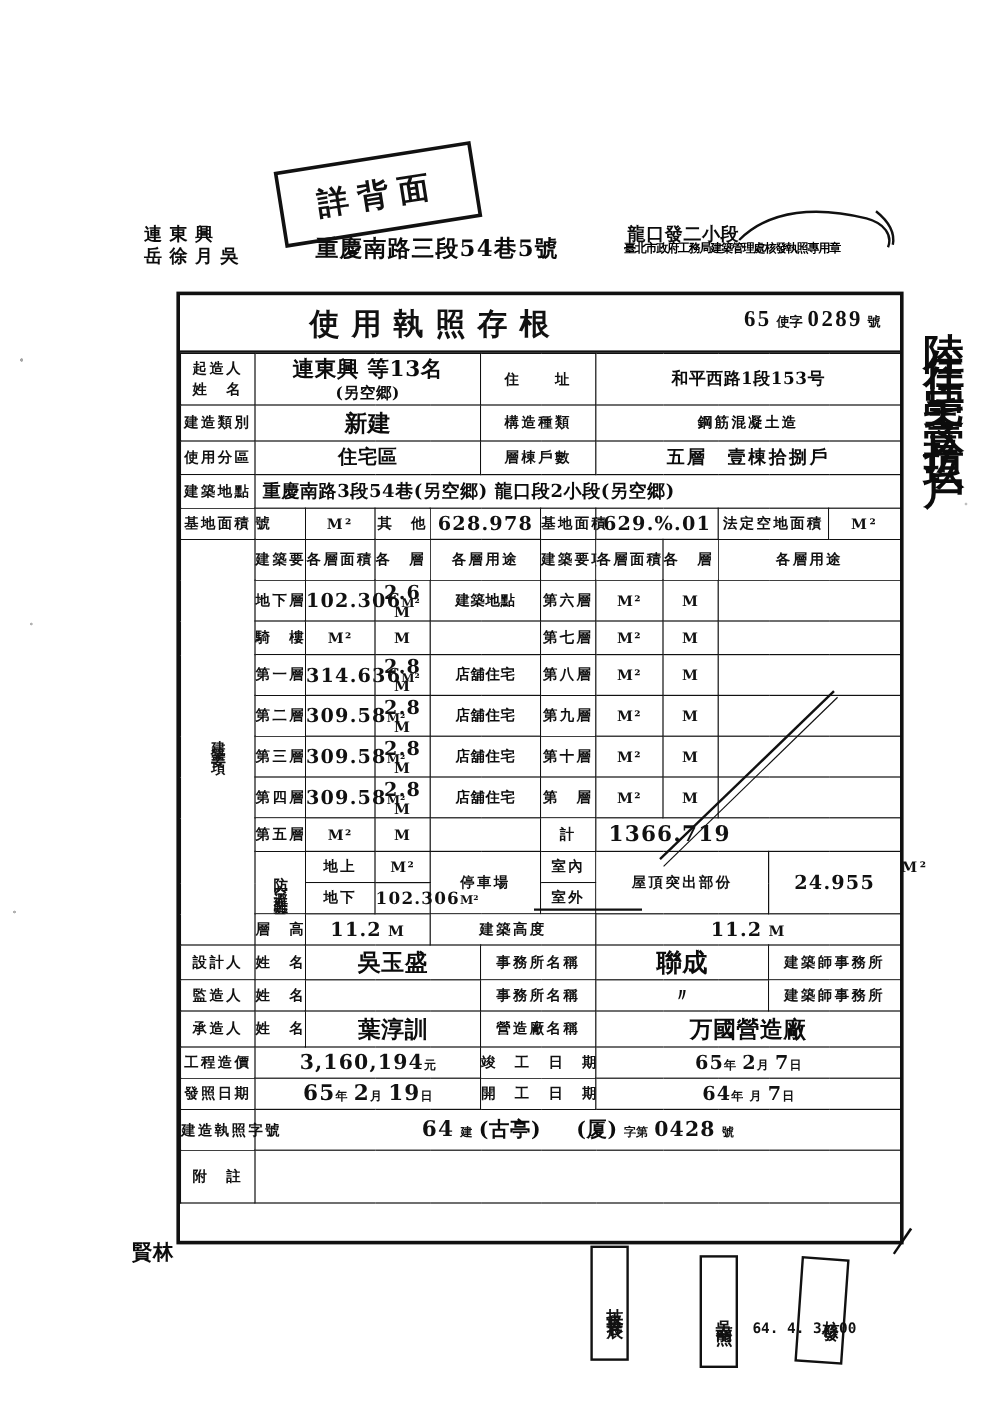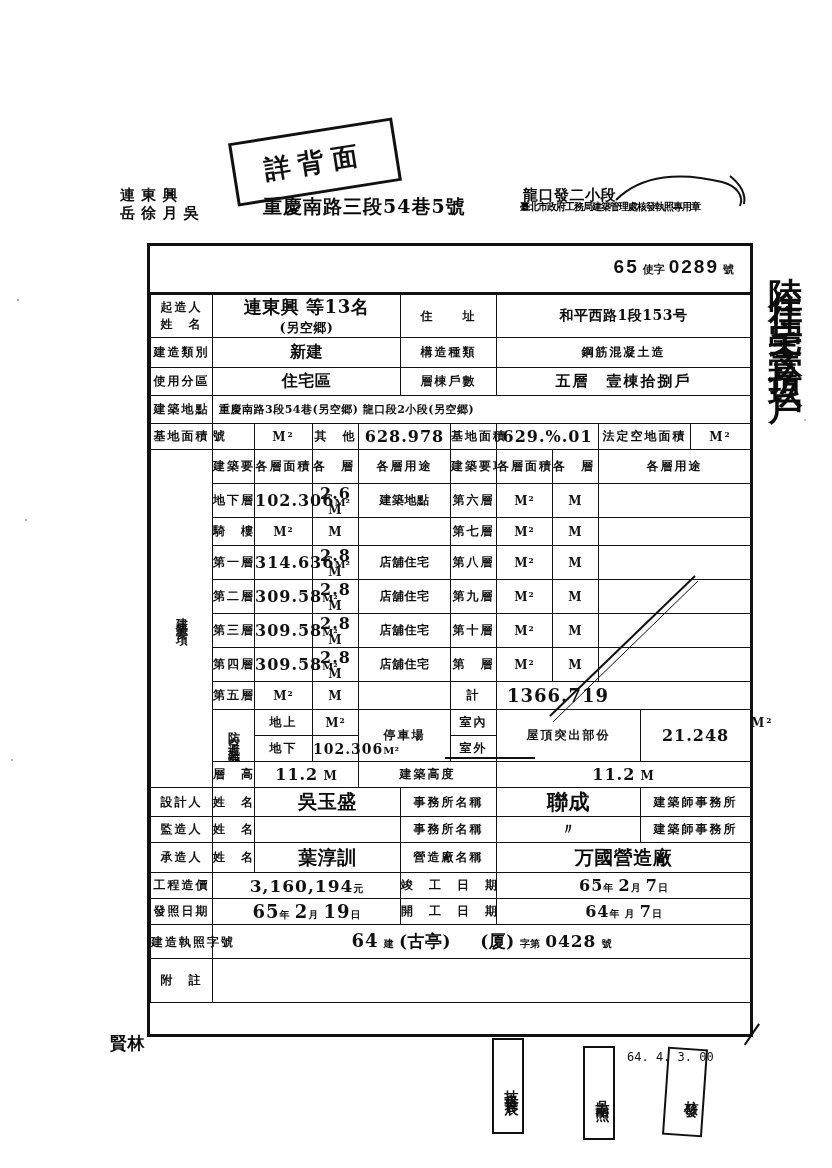--- a/index.html
+++ b/index.html
@@ -86,21 +86,21 @@
     height:46px;border-bottom:2px solid #111;
     display:flex;align-items:center;position:relative;
   }
   #form-title{
     font-size:25px;font-weight:700;letter-spacing:10px;
     font-family:"DejaVu Serif", serif;
     margin-left:108px;
   }
   #doc-no{
     position:absolute;right:16px;top:10px;
-    font-size:15px;font-family:Liberation Sans, sans-serif;font-weight:700;
+    font-size:15px;font-family:Liberation Serif, serif;font-weight:700;
   }
   #doc-no .num{font-size:19px;letter-spacing:2px;margin:0 4px;}
   #doc-no .sm{font-size:11px;}
   table.form{
     width:100%;border-collapse:collapse;table-layout:fixed;
   }
   table.form td{
     border:1px solid #111;
     font-size:12px;
     font-family:"DejaVu Serif", serif;
@@ -133,22 +133,22 @@
     font-size:14px;
     letter-spacing:3px;
     text-align:center;
     padding:3px 1px;
     background:rgba(255,255,255,.6);
   }
   #stamp-a{left:492px;top:1038px;width:26px;height:86px;}
   #stamp-b{left:583px;top:1046px;width:26px;height:84px;}
   #stamp-c{left:665px;top:1048px;width:34px;height:78px;transform:rotate(4deg);}
   #bottom-code{
-    position:absolute;left:627px;top:1050px;
-    font-size:12px;font-family:"DejaVu Sans Mono", monospace;font-weight:400;
+    position:absolute;left:627px;top:1100px;
+    font-size:12px;font-family:"DejaVu Sans Mono", monospace;font-weight:700;
   }
   #bottom-right-tail{
     position:absolute;left:742px;top:1018px;
     font-size:22px;font-family:"DejaVu Serif", serif;font-weight:700;
     transform:rotate(-8deg);
   }
   .strike{
     position:absolute;left:0;top:0;width:100%;height:100%;
   }
 </style>
@@ -173,20 +173,21 @@
 <svg id="top-right-scribble" viewBox="0 0 140 40">
   <path d="M4,30 C30,4 70,2 110,12 C125,16 132,26 128,36" fill="none" stroke="#111" stroke-width="2"></path>
   <path d="M118,6 C128,14 134,24 132,34" fill="none" stroke="#111" stroke-width="2"></path>
 </svg>
 
 <div id="right-vertical" class="handwriting">陸住住宅零壹拾玖戶</div>
 
 <div id="form-box">
 
   <div id="form-header">
+    <div id="form-title">使用執照存根</div>
     <div id="doc-no">
       <span class="num">65</span><span class="sm">使</span><span class="sm">字</span><span class="num">0289</span><span class="sm">號</span>
     </div>
   </div>
 
   <table class="form">
     <colgroup>
       <col style="width:62px">
         <col style="width:42px">
       <col style="width:58px">
@@ -214,21 +215,21 @@
       <td class="lbl" colspan="2" rowspan="2">住　　址</td>
       <td class="val" colspan="5" rowspan="2">
         <span class="handwriting" style="font-size:14px">和平西路1段153号</span>
       </td>
     </tr>
     <tr></tr>
 
     <tr style="height:30px">
       <td class="lbl">建造類別</td>
       <td class="val" colspan="4">
-        <span class="handwriting" style="font-size:16px">新建</span>
+        <span class="handwriting" style="font-size:19px">新建</span>
       </td>
       <td class="lbl" colspan="2">構造種類</td>
       <td class="val" colspan="5">
         <span class="handwriting" style="font-size:12px;letter-spacing:2px">鋼筋混凝土造</span>
       </td>
     </tr>
 
     <tr style="height:28px">
       <td class="lbl">使用分區</td>
       <td class="val" colspan="4">
@@ -236,21 +237,21 @@
       </td>
       <td class="lbl" colspan="2">層棟戶數</td>
       <td class="val" colspan="5">
         <span class="handwriting" style="font-size:15px;letter-spacing:2px">五層　壹棟拾捌戶</span>
       </td>
     </tr>
 
     <tr style="height:28px">
       <td class="lbl">建築地點</td>
       <td class="val" colspan="11" style="text-align:left;padding-left:6px">
-        <span class="handwriting" style="font-size:11px">重慶南路3段54巷(另空郷) 龍口段2小段(另空郷)</span>
+        <span class="handwriting" style="font-size:15px">重慶南路3段54巷(另空郷) 龍口段2小段(另空郷)</span>
       </td>
     </tr>
 
     <tr style="height:26px">
       <td class="lbl">基地面積</td>
       <td class="lbl tiny">號　　　　碼</td>
       <td class="lbl sm">M²</td>
       <td class="lbl">其　他</td>
       <td class="val" colspan="2">
         <span class="handnum">628.978</span>
@@ -355,21 +356,21 @@
         <div class="vlabel" style="height:48px;margin:0 auto">防空避難室</div>
       </td>
       <td class="lbl sm">地上</td>
       <td class="val sm">M²</td>
       <td class="lbl sm" colspan="2" rowspan="2">
         <span>停車場</span>
       </td>
       <td class="lbl sm">室內</td>
       <td class="lbl sm" colspan="3" rowspan="2">屋頂突出部份</td>
       <td class="val" colspan="2" rowspan="2">
-        <span class="handnum">21.248</span>
+        <span class="handnum">24.955</span>
       </td>
       <td class="lbl sm">M²</td>
     </tr>
     <tr style="height:26px">
       <td class="lbl sm">地下</td>
       <td class="val">
         <span class="handnum" style="font-size:14px">102.306</span><span class="sm">M²</span>
       </td>
       <td class="lbl sm">室外</td>
       <td class="lbl sm"></td>

